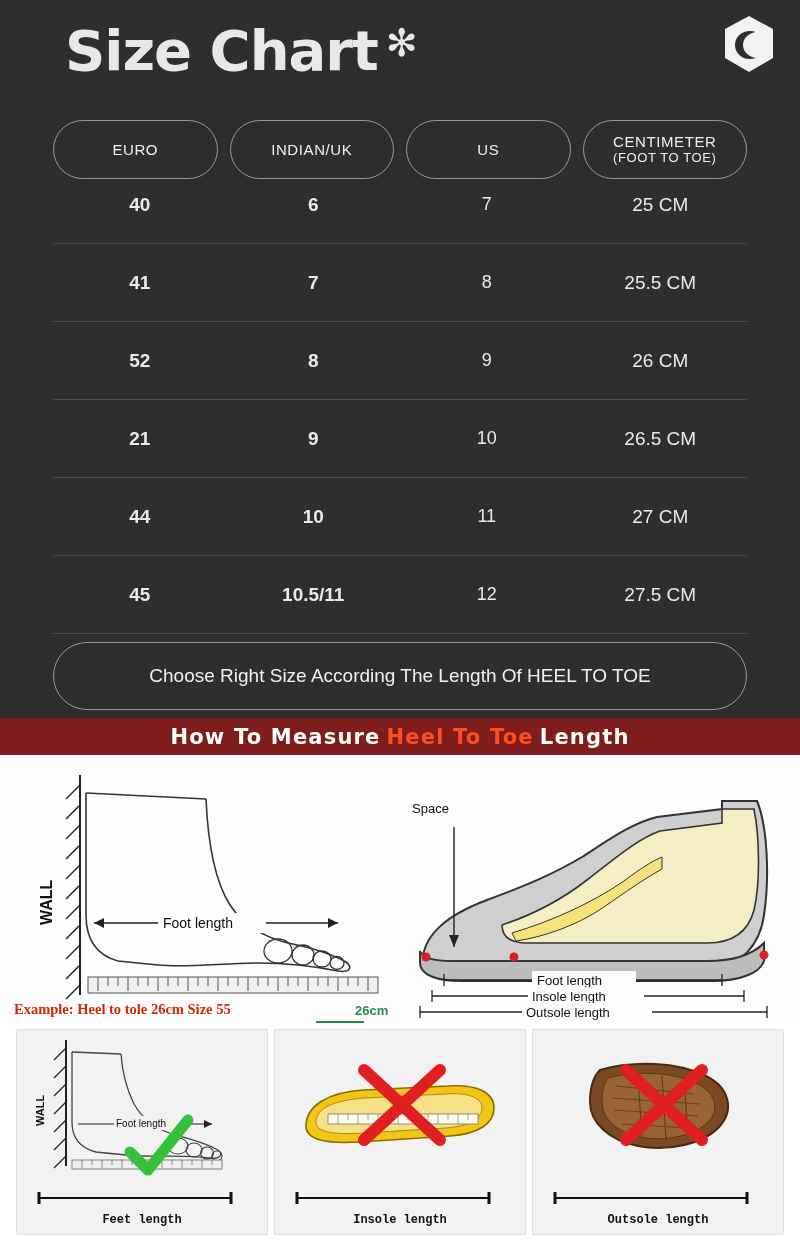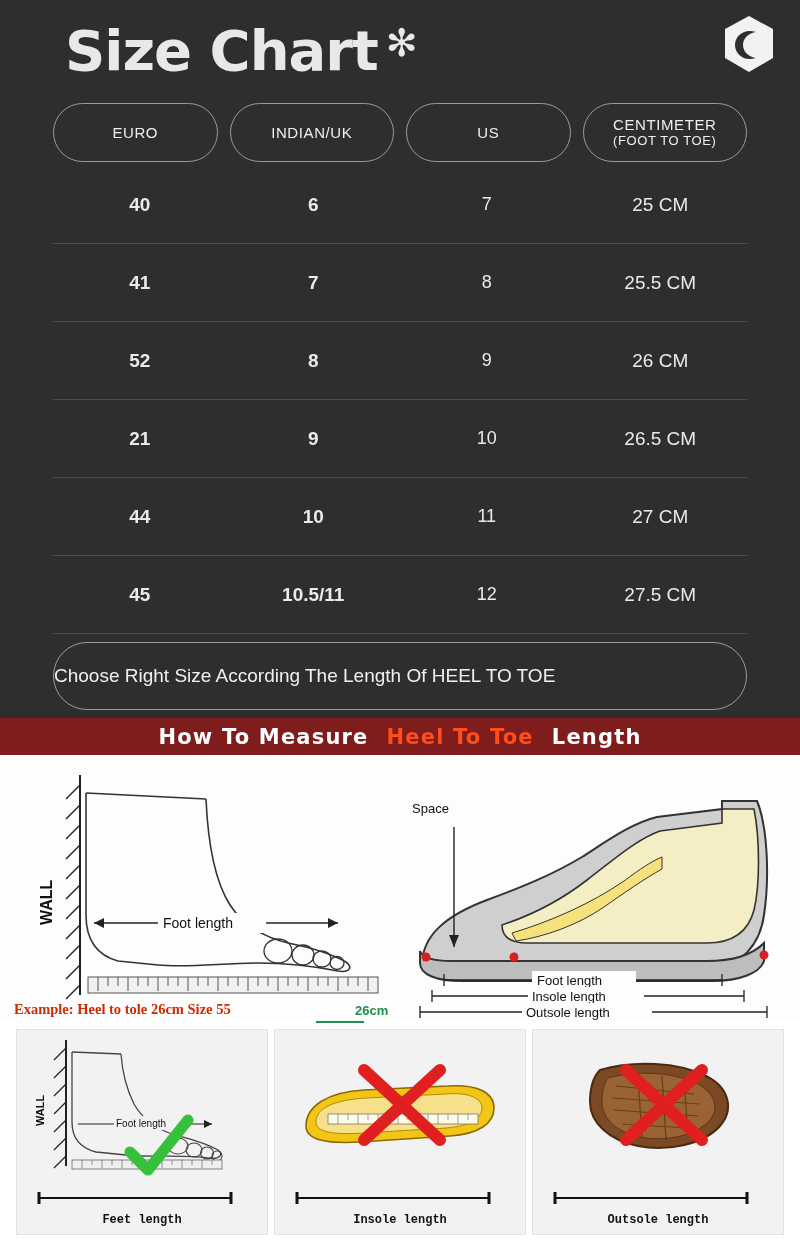--- a/index.html
+++ b/index.html
@@ -29,21 +29,21 @@
 
   .logo {
     position: absolute;
     right: 22px; top: 14px;
     width: 58px; height: 62px;
   }
 
   
   .head-row {
     position: absolute;
-    top: 103px; left: 53px;
+    top: 120px; left: 53px;
     width: 694px;
     display: flex;
     gap: 12px;
   }
   .pill {
     flex: 1;
     height: 59px;
     border: 1px solid #9b9b9b;
     border-radius: 32px;
     display: flex;
@@ -81,39 +81,39 @@
   .cell.c2 { font-size: 18px; font-weight: normal; }
   .cell.c3 { font-size: 19px; font-weight: normal; }
 
   
   .note {
     position: absolute;
     top: 642px; left: 53px;
     width: 694px; height: 68px;
     border: 1px solid #9b9b9b;
     border-radius: 36px;
-    display: flex; align-items: center; 
+    display: flex; align-items: center; justify-content: center;
     color: #f0f0f0;
     font-size: 19px;
   }
 
   
   .banner {
     position: absolute;
     top: 718px; left: 0;
     width: 800px; height: 37px;
     background: #7f1d1d;
     display: flex; align-items: center; justify-content: center;
     color: #fff;
     font-size: 21px;
     font-weight: bold;
     letter-spacing: 1.2px;
     font-family: "DejaVu Sans", sans-serif;
   }
-  .banner .hl { color: #ff4d1c; margin: 0 18px; }
+  .banner .hl { color: #ff4d1c; margin: 0 6px; }
 
   
   .lower {
     position: absolute;
     top: 755px; left: 0;
     width: 800px; height: 490px;
     background: #fbfbfb;
   }
 
   .diagrams {

